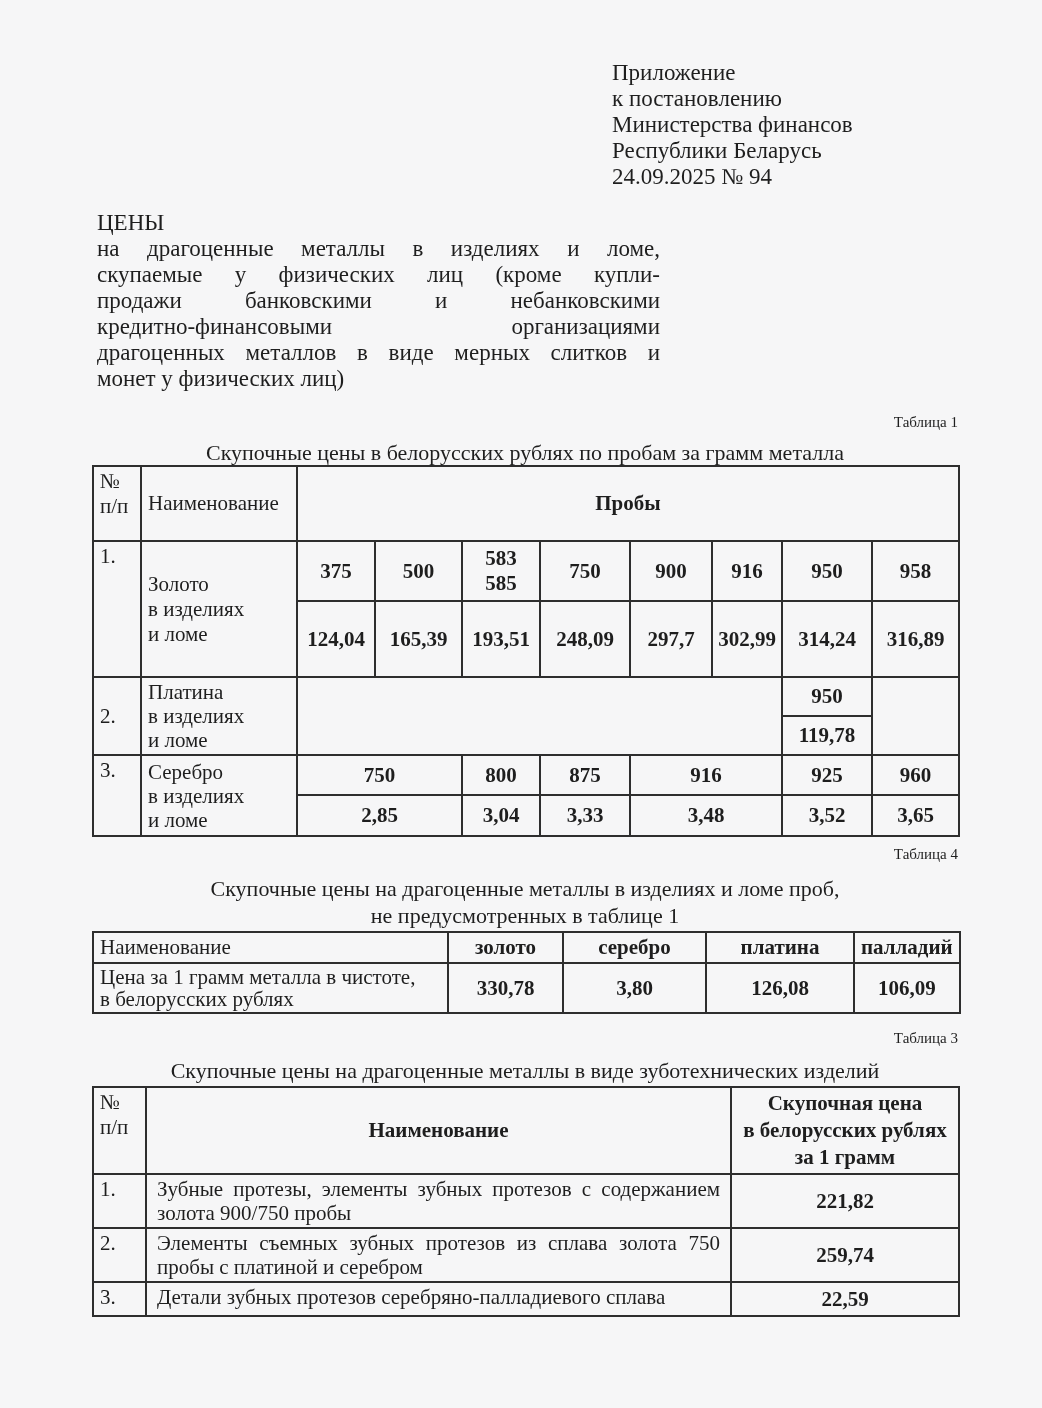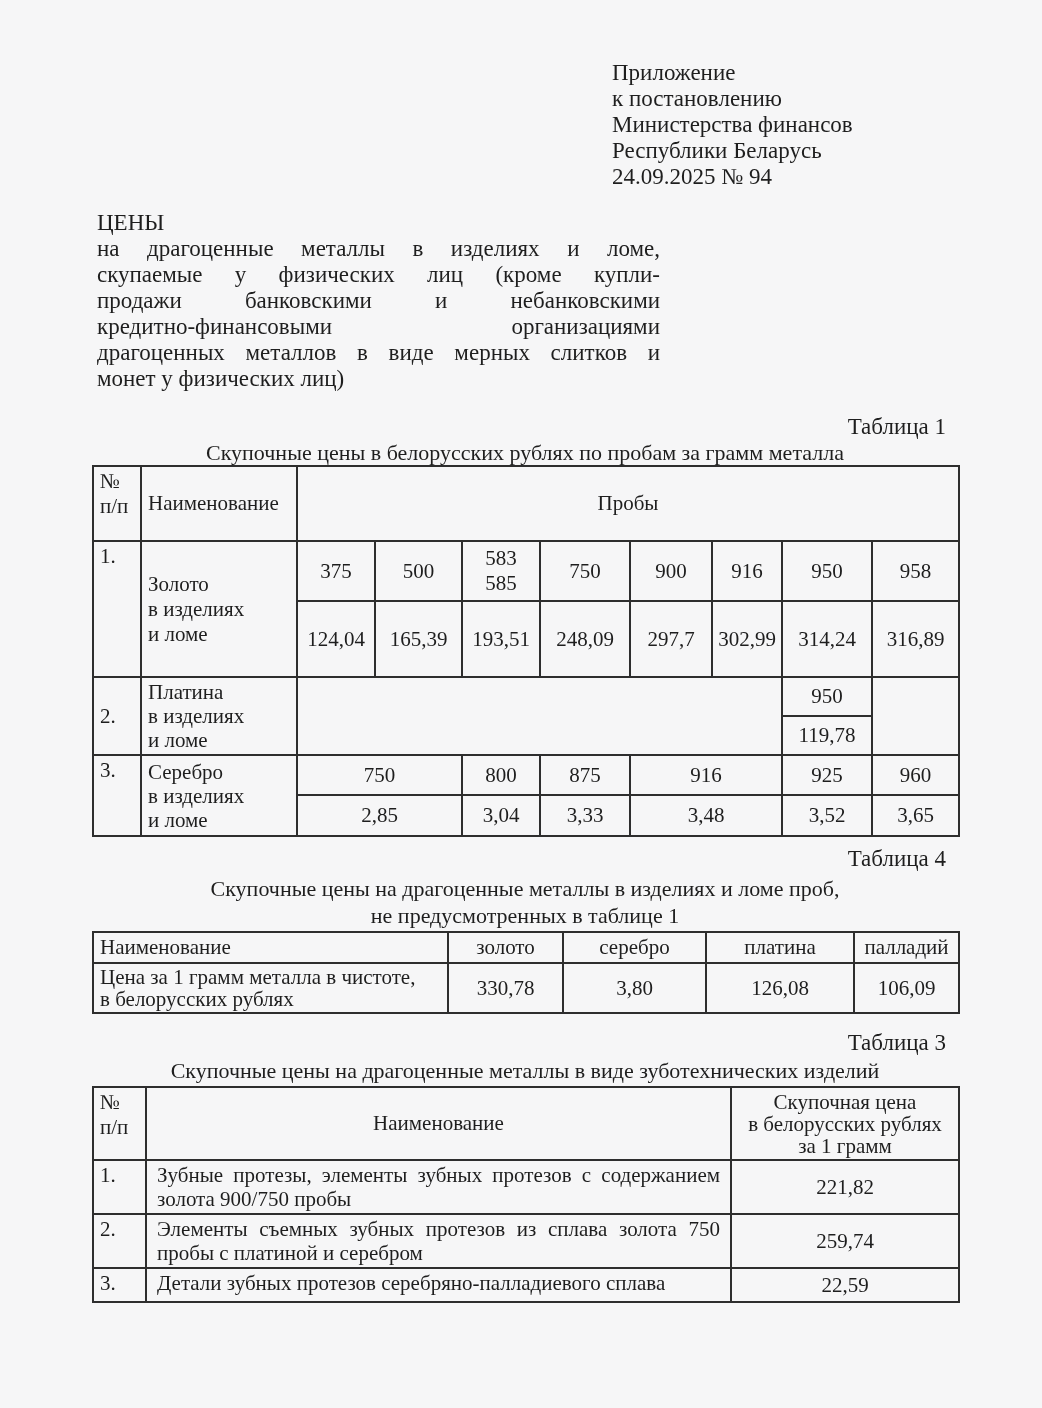--- a/index.html
+++ b/index.html
@@ -13,37 +13,37 @@
   .page { position: relative; width: 1042px; height: 1408px; overflow: hidden; }
 
   
   .doc-header { position: absolute; left: 612px; top: 60px; font-size: 23px; line-height: 26px; }
 
   
   .doc-title { position: absolute; left: 97px; top: 210px; width: 563px; font-size: 23px; line-height: 26px; }
   .jline { text-align: justify; text-align-last: justify; }
 
   
-  .tbl-label   { position: absolute; left: 80px; width: 866px; text-align: right; font-size: 23px; }
+  .tbl-label   { position: absolute; left: 92px; width: 866px; text-align: right; font-size: 15px; }
   .tbl-caption { position: absolute; left: 92px; width: 866px; text-align: center; font-size: 22px; }
   .ml { white-space: pre-line; }
 
   
   table.doc-table {
     position: absolute; left: 92px;
     border-collapse: collapse; table-layout: fixed;
     font-size: 21px; color: #1e1e1e;
   }
   table.doc-table td {
     border: 2px solid #2e2e2e;
     padding: 2px 6px;
     overflow: hidden;
   }
   .al { text-align: left; }
-  .ac { text-align: center; }
+  .ac { text-align: center; font-weight: bold; }
   .aj { text-align: justify; }
   .vt { vertical-align: top; }
   .vm { vertical-align: middle; }
   .lh25 { line-height: 25px; }
   .lh24 { line-height: 24px; }
 
   table.t1 { top: 465px; }
   table.t1 tr.r-head  { height: 75px; }
   table.t1 tr.r-probe { height: 60px; }
   table.t1 tr.r-price { height: 76px; }
@@ -208,21 +208,21 @@
     <colgroup>
       <col style="width:53px">
         <col style="width:585px">
         <col style="width:228px">
     </colgroup>
     <tbody>
         <tr class="r-head">
       <td class="ml al vt lh25">№
 п/п</td>
       <td class="ac vm">Наименование</td>
-      <td class="ml ac vm" style="line-height:22px">Скупочная цена
+      <td class="ml ac vm" style="line-height:27px">Скупочная цена
 в белорусских рублях
 за 1 грамм</td>
     </tr>
     <tr class="r-1">
       <td class="al vt">1.</td>
       <td class="aj vt name-cell">Зубные протезы, элементы зубных протезов с содержанием золота 900/750 пробы</td>
       <td class="ac vm">221,82</td>
     </tr>
     <tr class="r-2">
       <td class="al vt">2.</td>

